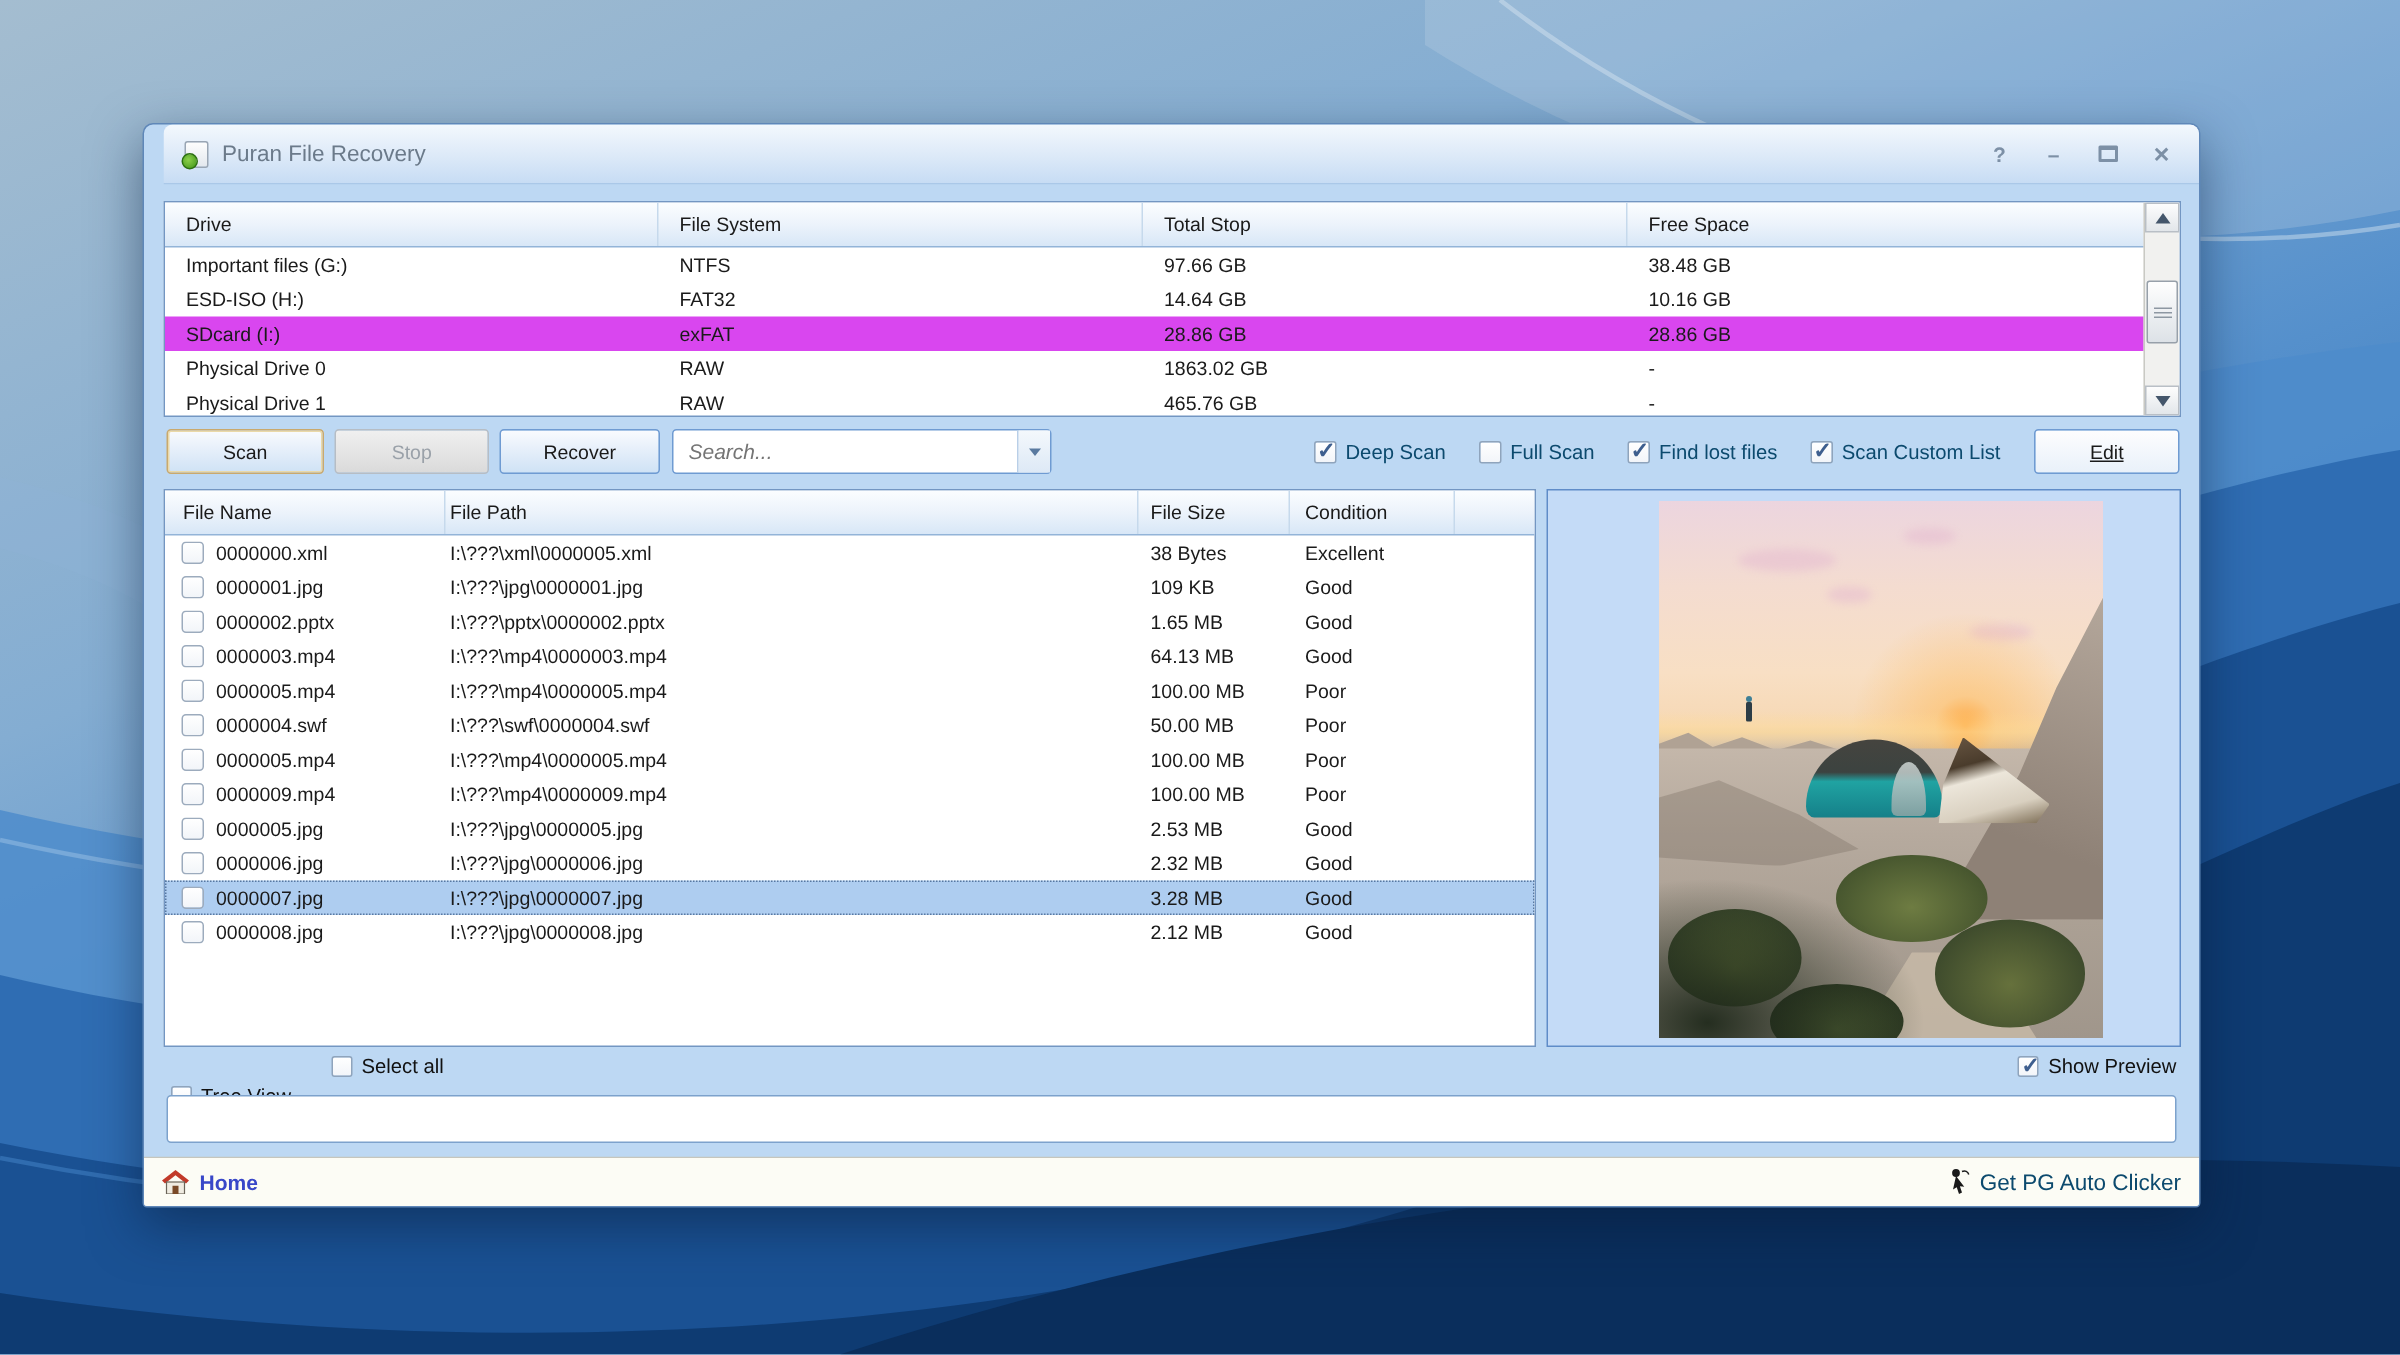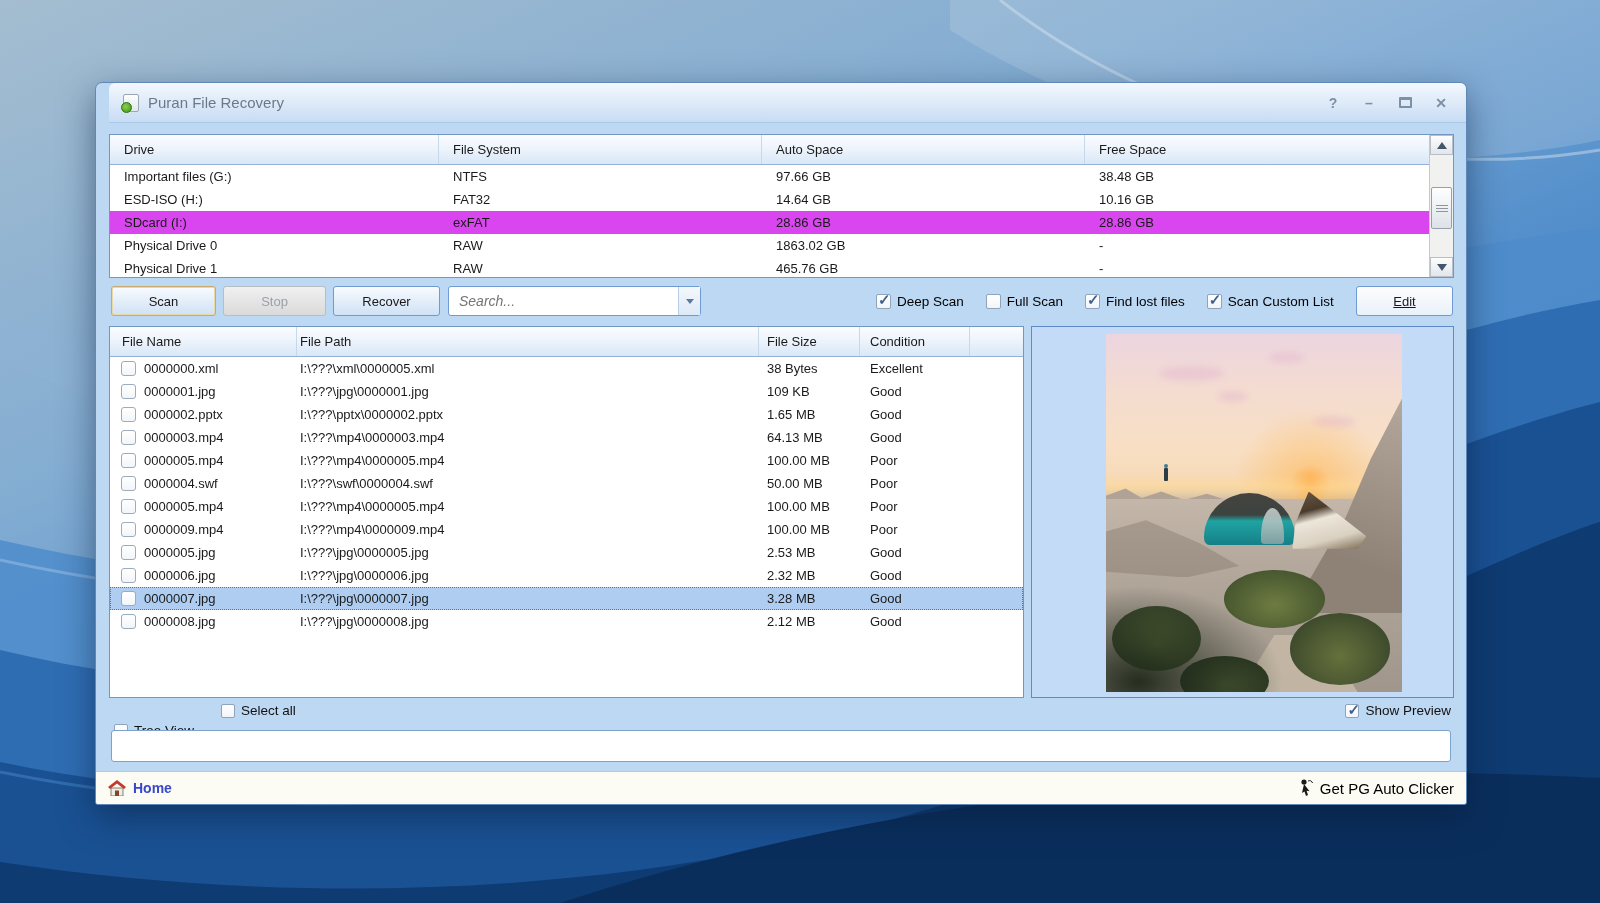--- a/index.html
+++ b/index.html
@@ -65,21 +65,21 @@
   .btn-edit { left:1260px; width:97px; background:linear-gradient(#fdfdfe,#e9f1fa); border-color:#6f9bd2;text-decoration:underline; }
   .search-combo { position:absolute; left:352px; top:0; width:253px; height:30px; background:#fff;
     border:1px solid #6f9bd2; border-radius:3px; display:flex; }
   .search-combo input { flex:1; border:none; outline:none; font-family:"Liberation Sans",sans-serif;
     font-size:14px; font-style:italic; color:#333; padding:0 10px; background:transparent; }
   .combo-arrow { width:22px; border-left:1px solid #b9cfe8; background:linear-gradient(#f4f8fc,#dde9f6);
     display:flex; align-items:center; justify-content:center; }
   .combo-arrow span { width:0; height:0; border-left:4px solid transparent; border-right:4px solid transparent; border-top:5px solid #5a7aa0; }
 
   .scan-options { position:absolute; left:780px; top:0; height:30px; display:flex; align-items:center; gap:22px; }
-  .cbitem { display:flex; align-items:center; gap:6px; font-size:13.5px; color:#000000; cursor:default; white-space:nowrap; }
+  .cbitem { display:flex; align-items:center; gap:6px; font-size:13.5px; color:#0c4a6e; cursor:default; white-space:nowrap; }
   .cb { width:15px; height:15px; background:linear-gradient(#fff,#f2f5f9); border:1px solid #8fa4bc;
     border-radius:2px; position:relative; display:inline-block; flex:none; }
   .cb.checked::after { content:"\2713"; position:absolute; left:1px; top:-4px; font-size:15px; font-weight:bold; color:#3e5f8f; }
 
   
   .file-table { position:absolute; left:13px; top:243px; width:915px; height:372px; overflow:hidden; }
   .file-table .thead { width:100%; }
   .fc0 { width:187px; } .fc1 { width:462px; } .fc2 { width:101px; } .fc3 { width:110px; } .fc4 { flex:1; border-right:none; }
   .frow { display:flex; height:23px; width:100%; align-items:center; }
   .frow.sel { background:#aecdf0; outline:1px dotted #5878a0; outline-offset:-1px; }
@@ -130,21 +130,21 @@
   .opt-tree { left:18px;margin-top:20px; } .opt-selall { left:125px; } .opt-preview { right:15px; }
 
   .status-field { position:absolute; left:15px; top:647px; width:1340px; height:32px;
     background:#fff; border:1px solid #7da2cc; border-radius:3px; font-size:13px; color:#222;
     display:flex; align-items:center; padding:0 8px; }
 
   
   .footer { position:absolute; left:0; right:0; bottom:0; height:33px; background:#fcfcf5;
     border-top:1px solid #c6c6bd; border-radius:0 0 2px 2px; display:flex; align-items:center; padding:0 12px; }
   .home-link { display:flex; align-items:center; gap:7px; color:#3847c8; font-size:14px; font-weight:bold; cursor:pointer; }
-  .promo-link { margin-left:auto; display:flex; align-items:center; gap:6px; color:#000000; font-size:15px; cursor:pointer; }
+  .promo-link { margin-left:auto; display:flex; align-items:center; gap:6px; color:#0c4a6e; font-size:15px; cursor:pointer; }
 </style>
 </head>
 <body>
 
 <div class="desktop">
   <svg class="wallpaper" viewBox="0 0 1600 903" preserveAspectRatio="none" aria-hidden="true">
     <defs>
       <linearGradient id="bg" x1="0" y1="0" x2="0.75" y2="1">
         <stop offset="0" stop-color="#a4bdd0"></stop>
         <stop offset="0.35" stop-color="#84add2"></stop>
@@ -177,21 +177,21 @@
             <span class="wc-max-glyph"></span>
           </div>
         <div class="wc">✕</div>
       </div>
     </div>
 
     <div class="drive-table panel">
       <div class="thead">
         <div class="th dc0">Drive</div>
         <div class="th dc1">File System</div>
-        <div class="th dc2">Auto Space</div>
+        <div class="th dc2">Total Stop</div>
         <div class="th dc3">Free Space</div>
       </div>
       <div id="drive-rows">
           <div class="drow">
             <div class="dcell dc0">Important files (G:)</div>
             <div class="dcell dc1">NTFS</div>
             <div class="dcell dc2">97.66 GB</div>
             <div class="dcell dc3">38.48 GB</div>
           </div>
           <div class="drow">

